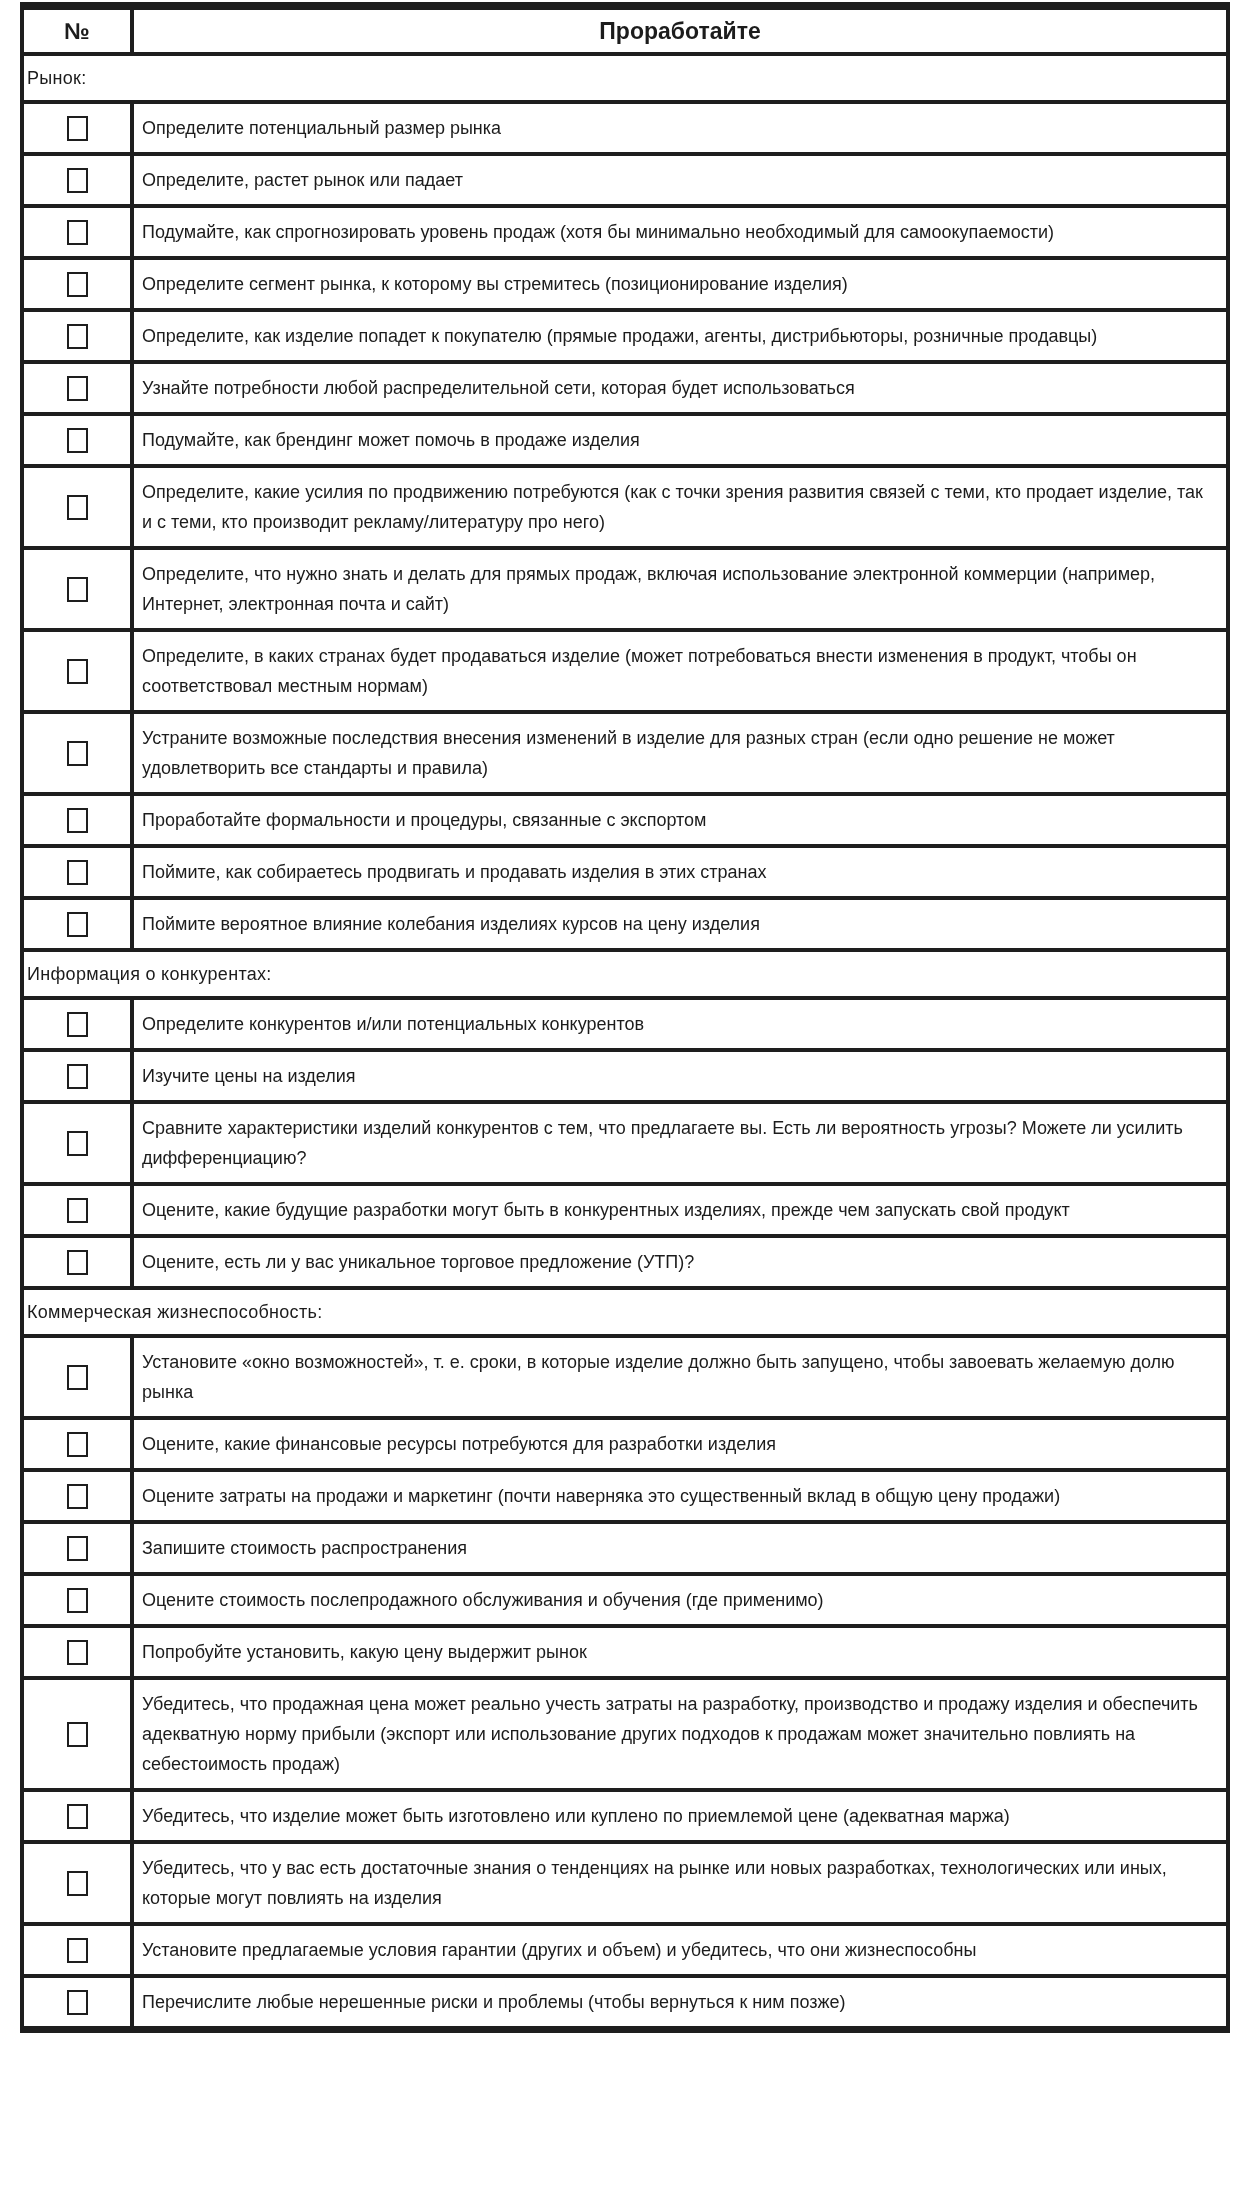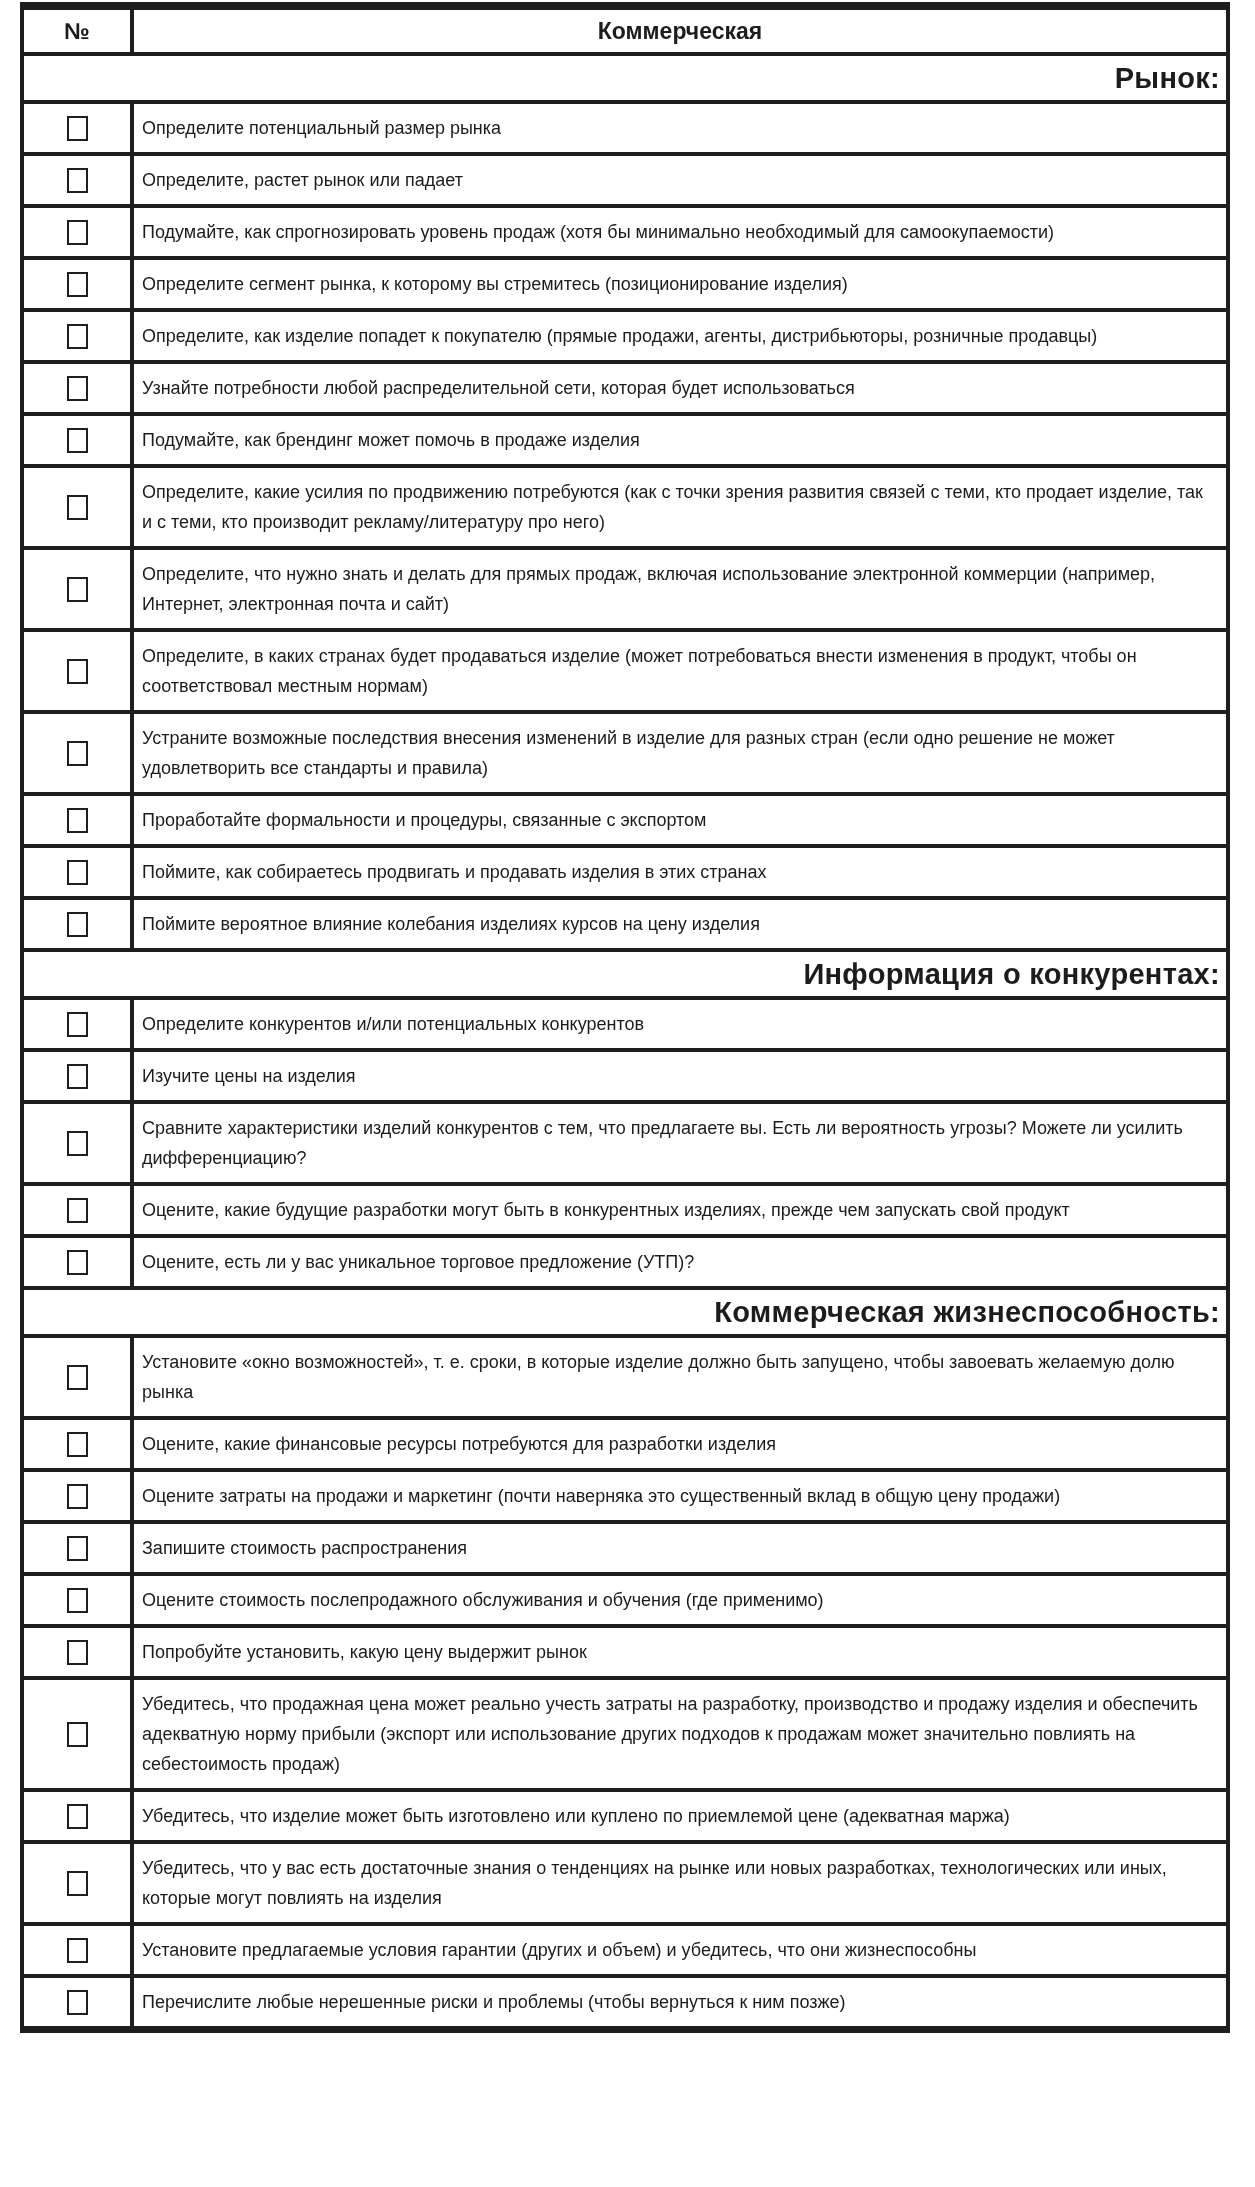--- a/index.html
+++ b/index.html
@@ -30,26 +30,26 @@
   th,td{border:4px solid var(--border);}
   th{
     font-weight:bold;
     font-size:23px;
     line-height:28px;
     padding:7px 4px;
     text-align:center;
     color:var(--text);
   }
   td.section-cell{
-    font-weight:700;
-    font-size:29px;
+    font-weight:400;
+    font-size:18px;
     line-height:32px;
     letter-spacing:0.3px;
     padding:6px 6px 6px 3px;
-    text-align:right;
+    text-align:left;
   }
   tr.item-row td.num-cell{
     text-align:center;
     vertical-align:middle;
     padding:4px 0;
   }
   .checkbox{
     display:inline-block;
     width:21px;
     height:25px;
@@ -74,21 +74,21 @@
 
 <div class="page">
   <table class="checklist">
     <colgroup>
       <col class="col-num">
       <col class="col-text">
     </colgroup>
     <thead>
       <tr>
         <th class="num-header">№</th>
-        <th class="rec-header">Коммерческая</th>
+        <th class="rec-header">Проработайте</th>
       </tr>
     </thead>
     <tbody>
         <tr>
           <td colspan="2" class="section-cell">Рынок:</td>
         </tr>
         <tr class="item-row">
           <td class="num-cell"><span class="checkbox"></span></td>
           <td class="text-cell"><span class="seg">Определите потенциальный размер рынка</span></td>
         </tr>

